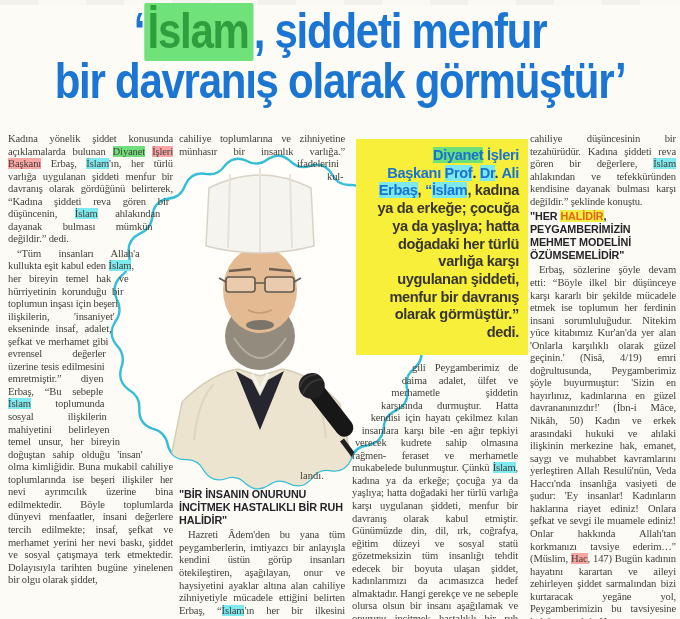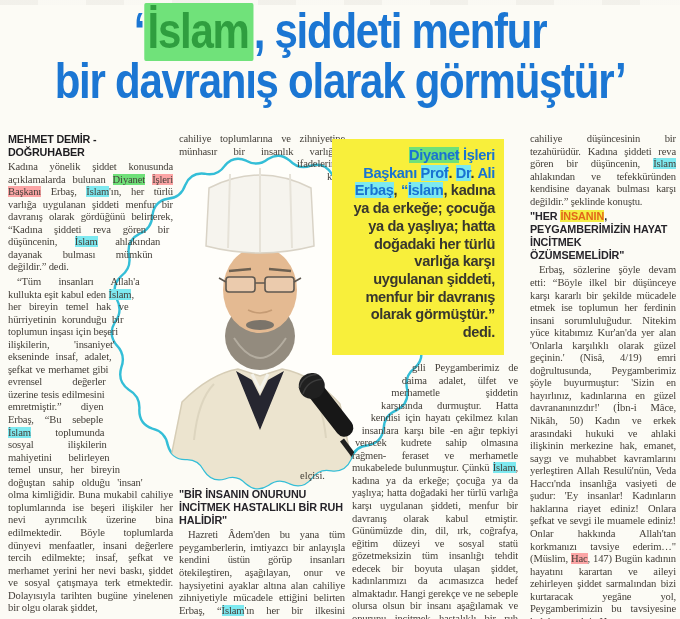--- a/index.html
+++ b/index.html
@@ -33,21 +33,21 @@
   .hl-yellow{background:#fca5a5}
   .hl-orange-on-yellow{background:#f4ee44;color:#e2661a}
   
   #wrap-right{float:right;width:70px;height:330px;
     shape-outside:polygon(70px 0,70px 70px,52px 95px,33px 135px,14px 180px,3px 225px,0 258px,6px 290px,21px 308px,45px 318px,70px 328px)}
   #wrap-left-top{float:left;width:148px;height:56px;
     shape-outside:polygon(0 27px,118px 27px,118px 41px,148px 41px,148px 56px,0 56px)}
   #wrap-left-col3{float:left;width:62px;height:82px;
     shape-outside:polygon(0 0,60px 0,46px 17px,32px 34px,18px 51px,6px 68px,0 82px)}
   
-  .pullquote{left:332px;top:139px;width:172px;height:216px;background:#f8ef3b;
+  .pullquote{left:356px;top:139px;width:172px;height:216px;background:#f8ef3b;
     font-family:"Liberation Sans",sans-serif;font-weight:700;font-size:14.6px;
     line-height:17.7px;letter-spacing:-.35px;text-align:right;
     padding:8px 9px 0 20px;box-sizing:border-box;z-index:4}
   .q-blue{color:#1873d2}
   .q-dark{color:#38372e}
   .pullquote .hl-cyan{background:#7ce9ef}
   .pullquote .hl-green{background:#6fe079}
   
   .photo{left:98px;top:140px;width:338px;height:352px;z-index:1}
   .after-photo{left:300px;top:470px;width:46px;font-size:10.6px;color:#45403a;z-index:3}
@@ -100,37 +100,36 @@
     </g>
     <path d="M244,300 L280,348" stroke="#202020" stroke-width="5"></path>
   </g>
 </svg>
 
 <div class="abs pullquote">
   <span><span class="q-blue hl-green">Diyanet</span><span class="q-blue"> İşleri Başkanı </span><span class="q-blue hl-cyan">Prof</span><span class="q-dark">. </span><span class="q-blue hl-cyan">Dr</span><span class="q-dark">. </span><span class="q-blue">Ali </span><span class="q-blue hl-cyan">Erbaş</span><span class="q-dark">, </span><span class="q-blue">“</span><span class="q-blue hl-cyan">İslam</span><span class="q-dark">, kadına ya da erkeğe; çocuğa ya da yaşlıya; hatta doğadaki her türlü varlığa karşı uygulanan şiddeti, menfur bir davranış olarak görmüştür.” dedi.</span></span>
 </div>
 
 <div class="col z2" style="left:8px;top:133px;width:165px;height:486px">
-  <div class="byline">MEHMET DEMİR - DOĞRUHABER</div>
   <p><span id="wrap-right"></span><span><span>Kadına yönelik şiddet konusunda açıklamalarda bulunan </span><span class="hl-green">Diyanet</span><span> </span><span class="hl-yellow">İşleri</span><span> </span><span class="hl-yellow">Başkanı</span><span> Erbaş, </span><span class="hl-cyan">İslam</span><span>'ın, her türlü varlığa uygulanan şiddeti menfur bir davranış olarak gördüğünü belirterek, “Kadına şiddeti reva gören bir düşüncenin, </span><span class="hl-cyan">İslam</span><span> ahlakından dayanak bulması mümkün değildir.” dedi.</span></span></p>
   <p class="indent"><span><span>“Tüm insanları Allah'a kullukta eşit kabul eden </span><span class="hl-cyan">İslam</span><span>, her bireyin temel hak ve hürriyetinin korunduğu bir toplumun inşası için beşeri ilişkilerin, 'insaniyet' ekseninde insaf, adalet, şefkat ve merhamet gibi evrensel değerler üzerine tesis edilmesini emretmiştir.” diyen Erbaş, “Bu sebeple </span><span class="hl-cyan">İslam</span><span> toplumunda sosyal ilişkilerin mahiyetini belirleyen temel unsur, her bireyin doğuştan sahip olduğu 'insan' olma kimliğidir. Buna mukabil cahiliye toplumlarında ise beşeri ilişkiler her nevi ayrımcılık üzerine bina edilmektedir. Böyle toplumlarda dünyevi menfaatler, insani değerlere tercih edilmekte; insaf, şefkat ve merhamet yerini her nevi baskı, şiddet ve sosyal çatışmaya terk etmektedir. Dolayısıyla tarihten bugüne yinelenen bir olgu olarak şiddet,</span></span></p>
 </div>
 
 <div class="col z2" style="left:179px;top:133px;width:166px;height:60px">
   <p><span id="wrap-left-top"></span><span><span>cahiliye toplumlarına ve zihniyetine münhasır bir insanlık varlığa.” ifadelerini kul-</span></span></p>
 </div>
 
-<div class="abs after-photo">elçisi.</div>
+<div class="abs after-photo">landı.</div>
 
 <div class="col z2" style="left:179px;top:486px;width:166px;height:133px">
   <div class="subhead">"BİR İNSANIN ONURUNU İNCİTMEK HASTALIKLI BİR RUH HALİDİR"</div>
   <p class="indent"><span><span>Hazreti Âdem'den bu yana tüm peygamberlerin, imtiyazcı bir anlayışla kendini üstün görüp insanları ötekileştiren, aşağılayan, onur ve haysiyetini ayaklar altına alan cahiliye zihniyetiyle mücadele ettiğini belirten Erbaş, “</span><span class="hl-cyan">İslam</span><span>'ın her bir ilkesini yaşayarak insanlığa örneklik eden rahmet elçisi Sev-</span></span></p>
 </div>
 
 <div class="col z2" style="left:352px;top:362px;width:166px;height:257px">
   <p><span id="wrap-left-col3"></span><span><span>gili Peygamberimiz de daima adalet, ülfet ve merhametle şiddetin karşısında durmuştur. Hatta kendisi için hayatı çekilmez kılan insanlara karşı bile -en ağır tepkiyi verecek kudrete sahip olmasına rağmen- feraset ve merhametle mukabelede bulunmuştur. Çünkü </span><span class="hl-cyan">İslam</span><span>, kadına ya da erkeğe; çocuğa ya da yaşlıya; hatta doğadaki her türlü varlığa karşı uygulanan şiddeti, menfur bir davranış olarak kabul etmiştir. Günümüzde din, dil, ırk, coğrafya, eğitim düzeyi ve sosyal statü gözetmeksizin tüm insanlığı tehdit edecek bir boyuta ulaşan şiddet, kadınlarımızı da acımasızca hedef almaktadır. Hangi gerekçe ve ne sebeple olursa olsun bir insanı aşağılamak ve onurunu incitmek hastalıklı bir ruh halinin ve tam anlamıyla</span></span></p>
 </div>
 
 <div class="col z2" style="left:530px;top:133px;width:146px;height:486px">
-  <p><span><span>cahiliye düşüncesinin bir tezahürüdür. Kadına şiddeti reva gören bir düşüncenin, </span><span class="hl-cyan">İslam</span><span> ahlakından ve tefekküründen kendisine dayanak bulması karşı değildir.” şeklinde konuştu.</span></span></p>
-  <div class="subhead"><span><span>"HER </span><span class="hl-orange-on-yellow">İNSANIN</span><span>, PEYGAMBERİMİZİN HAYAT İNCİTMEK ÖZÜMSEMELİDİR"</span></span></div>
+  <p><span><span>cahiliye düşüncesinin bir tezahürüdür. Kadına şiddeti reva gören bir değerlere, </span><span class="hl-cyan">İslam</span><span> ahlakından ve tefekküründen kendisine dayanak bulması karşı değildir.” şeklinde konuştu.</span></span></p>
+  <div class="subhead"><span><span>"HER </span><span class="hl-orange-on-yellow">HALİDİR</span><span>, PEYGAMBERİMİZİN MEHMET MODELİNİ ÖZÜMSEMELİDİR"</span></span></div>
   <p class="indent"><span><span>Erbaş, sözlerine şöyle devam etti: “Böyle ilkel bir düşünceye karşı kararlı bir şekilde mücadele etmek ise toplumun her ferdinin insani sorumluluğudur. Nitekim yüce kitabımız Kur'an'da yer alan 'Onlarla karşılıklı olarak güzel geçinin.' (Nisâ, 4/19) emri doğrultusunda, Peygamberimiz şöyle buyurmuştur: 'Sizin en hayırlınız, kadınlarına en güzel davrananınızdır!' (İbn-i Mâce, Nikâh, 50) Kadın ve erkek arasındaki hukuki ve ahlaki ilişkinin merkezine hak, emanet, saygı ve muhabbet kavramlarını yerleştiren Allah Resulü'nün, Veda Haccı'nda insanlığa vasiyeti de şudur: 'Ey insanlar! Kadınların haklarına riayet ediniz! Onlara şefkat ve sevgi ile muamele ediniz! Onlar hakkında Allah'tan korkmanızı tavsiye ederim…" (Müslim, </span><span class="hl-yellow">Hac</span><span>, 147) Bugün kadının hayatını karartan ve aileyi zehirleyen şiddet sarmalından bizi kurtaracak yegâne yol, Peygamberimizin bu tavsiyesine kulak vermektir. Her </span></span></p>
 </div>
 
 </body></html>

